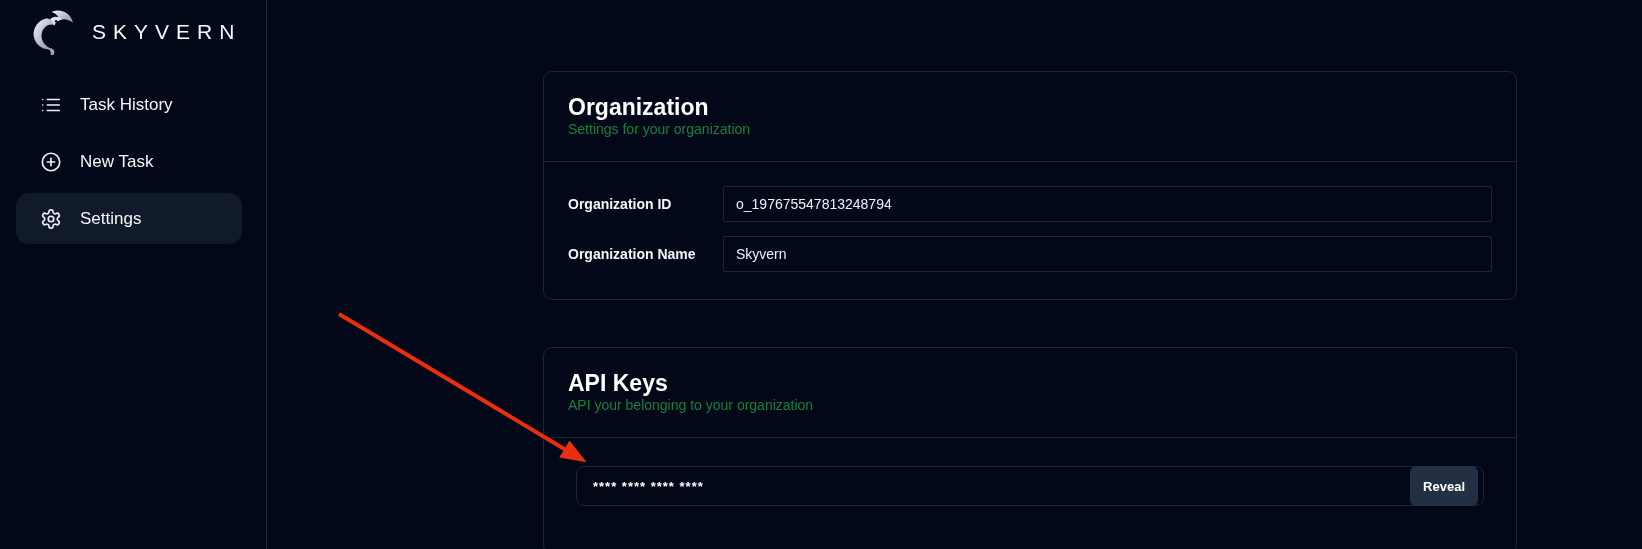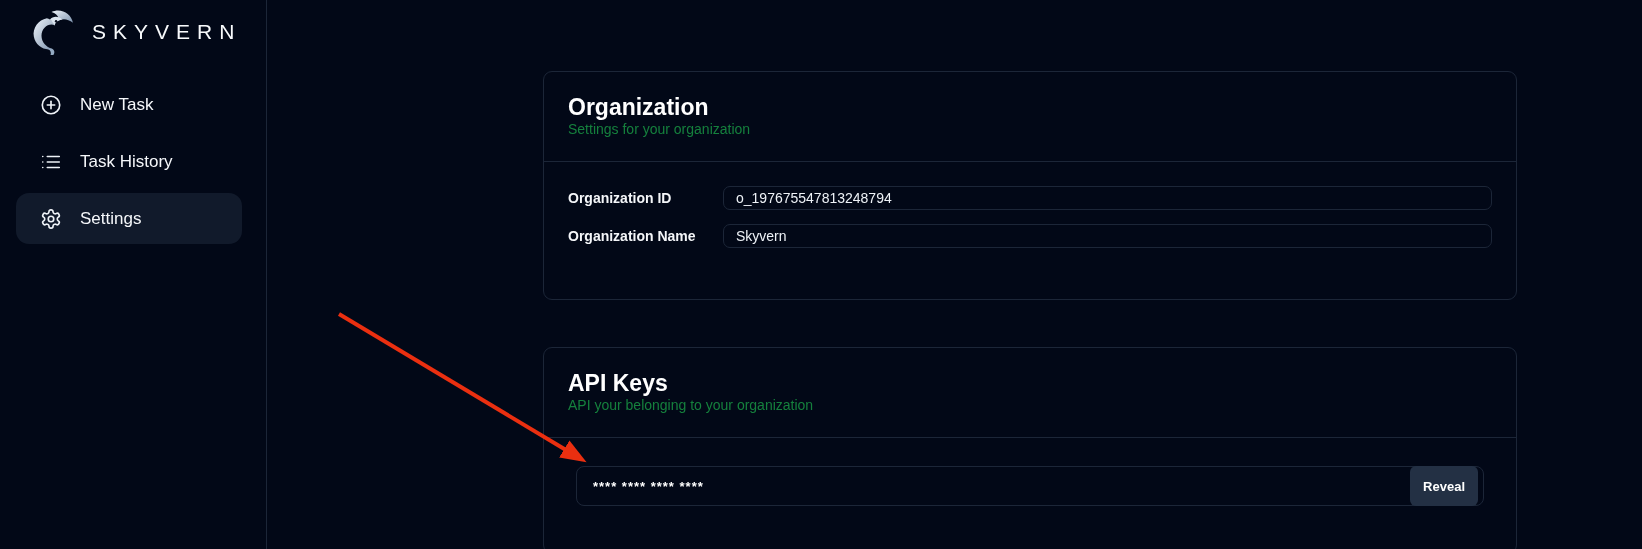--- a/index.html
+++ b/index.html
@@ -50,22 +50,22 @@
   .card-subtitle { font-size: 14px; color: #15803d; }
 
   .card-org .card-body { padding: 24px; }
   .field-row { display: flex; align-items: center; margin-bottom: 14px; }
   .field-row:last-child { margin-bottom: 0; justify-content: flex-end; }
   .field-label {
     flex: 0 0 auto; min-width: 155px;
     font-size: 14px; font-weight: 600; color: #f4f6f9; white-space: nowrap;
   }
   .text-input {
-    flex: 1; height: 24px;
-    background: transparent; border: 1px solid #1c2638; border-radius: 7px;
+    flex: 1; height: 36px;
+    background: transparent; border: 1px solid #1c2638; border-radius: 2px;
     padding: 4px 12px; font-size: 14px; color: #eef2f7;
     font-family: "Liberation Sans", sans-serif;
     outline: none;
   }
 
   .card-api .card-body { padding: 28px 32px; }
   .key-field {
     display: flex; align-items: center;
     height: 40px; border: 1px solid #1c2638; border-radius: 8px;
     padding-right: 5px;
@@ -111,40 +111,40 @@
         <circle cx="36" cy="16" r="1.6" fill="#0b1120"></circle>
       </svg>
     </span>
     <span class="brand-name">SKYVERN</span>
   </div>
 
   <div class="nav">
     <div class="nav-item">
       <span class="nav-icon">
         <svg viewBox="0 0 24 24" fill="none" stroke="currentColor" stroke-width="1.8" stroke-linecap="round">
-          <circle cx="12" cy="12" r="9.5"></circle>
-            <path d="M8 12h8"></path>
-            <path d="M12 8v8"></path>
-        </svg>
-      </span>
-      <span>New Task</span>
-    </div>
-
-    <div class="nav-item">
-      <span class="nav-icon">
-        <svg viewBox="0 0 24 24" fill="none" stroke="currentColor" stroke-width="1.8" stroke-linecap="round">
           <path d="M8 6h13"></path>
             <path d="M8 12h13"></path>
             <path d="M8 18h13"></path>
           <path d="M3 6h.01"></path>
             <path d="M3 12h.01"></path>
             <path d="M3 18h.01"></path>
         </svg>
       </span>
       <span>Task History</span>
+    </div>
+
+    <div class="nav-item">
+      <span class="nav-icon">
+        <svg viewBox="0 0 24 24" fill="none" stroke="currentColor" stroke-width="1.8" stroke-linecap="round">
+          <circle cx="12" cy="12" r="9.5"></circle>
+            <path d="M8 12h8"></path>
+            <path d="M12 8v8"></path>
+        </svg>
+      </span>
+      <span>New Task</span>
     </div>
 
     <div class="nav-item active">
       <span class="nav-icon">
         <svg viewBox="0 0 24 24" fill="none" stroke="currentColor" stroke-width="1.8" stroke-linecap="round" stroke-linejoin="round">
           <path d="M12.22 2h-.44a2 2 0 0 0-2 2v.18a2 2 0 0 1-1 1.73l-.43.25a2 2 0 0 1-2 0l-.15-.08a2 2 0 0 0-2.73.73l-.22.38a2 2 0 0 0 .73 2.73l.15.1a2 2 0 0 1 1 1.72v.51a2 2 0 0 1-1 1.74l-.15.09a2 2 0 0 0-.73 2.73l.22.38a2 2 0 0 0 2.73.73l.15-.08a2 2 0 0 1 2 0l.43.25a2 2 0 0 1 1 1.73V20a2 2 0 0 0 2 2h.44a2 2 0 0 0 2-2v-.18a2 2 0 0 1 1-1.73l.43-.25a2 2 0 0 1 2 0l.15.08a2 2 0 0 0 2.73-.73l.22-.39a2 2 0 0 0-.73-2.73l-.15-.08a2 2 0 0 1-1-1.74v-.5a2 2 0 0 1 1-1.74l.15-.09a2 2 0 0 0 .73-2.73l-.22-.38a2 2 0 0 0-2.73-.73l-.15.08a2 2 0 0 1-2 0l-.43-.25a2 2 0 0 1-1-1.73V4a2 2 0 0 0-2-2z"></path>
           <circle cx="12" cy="12" r="3"></circle>
         </svg>
       </span>
       <span>Settings</span>

